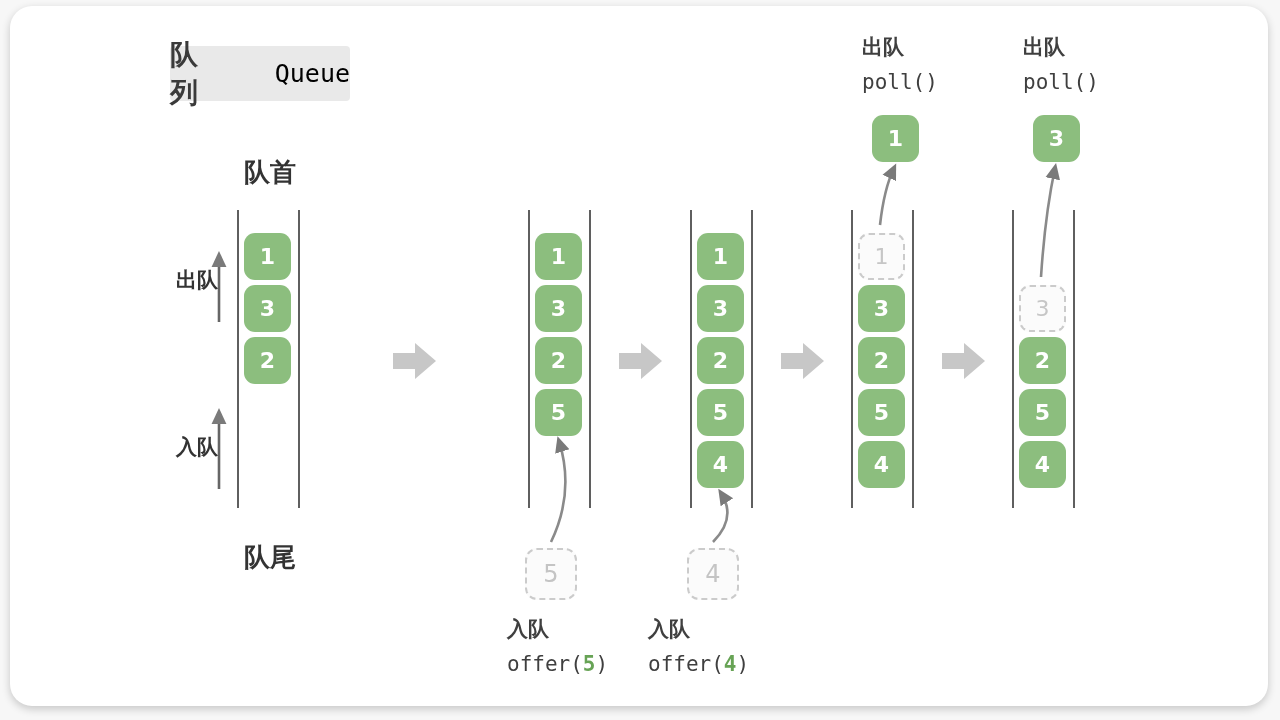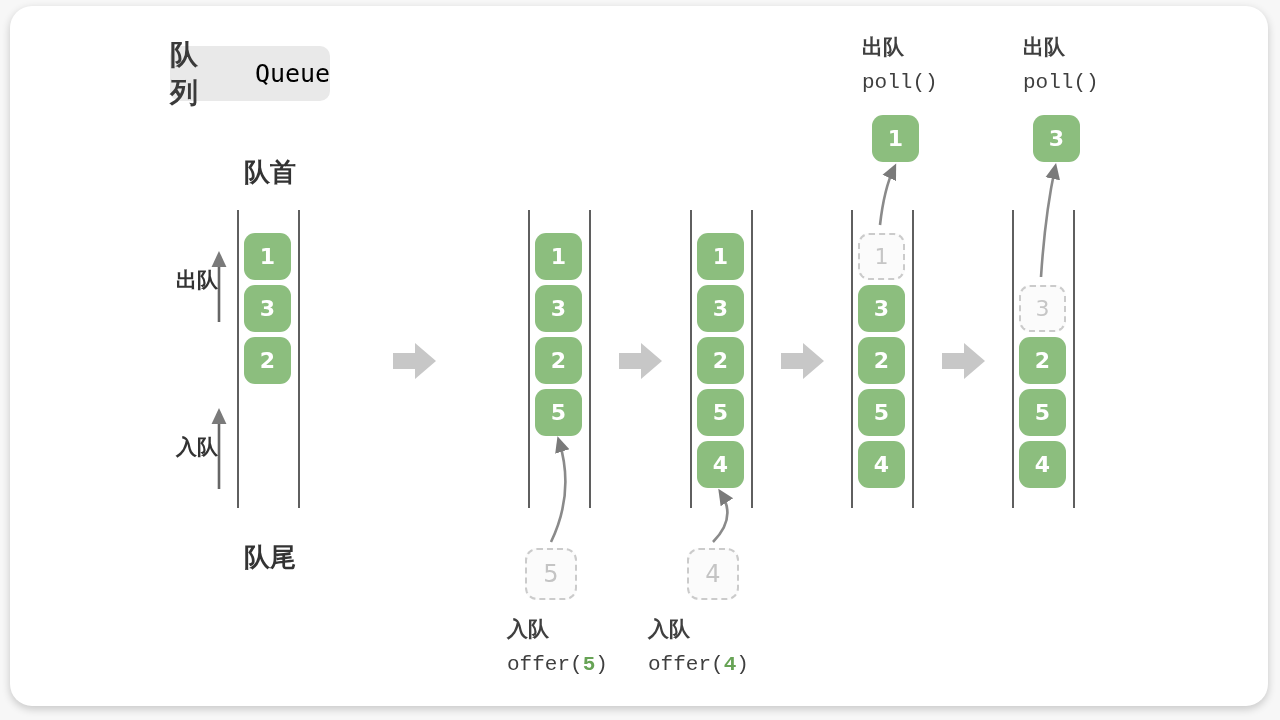--- a/index.html
+++ b/index.html
@@ -12,22 +12,22 @@
   .card{
     position:absolute;left:10px;top:6px;width:1258px;height:700px;
     background:#ffffff;border-radius:22px;
     box-shadow:0 3px 9px rgba(0,0,0,0.20);
   }
   #arrows-svg{position:absolute;left:0;top:0;pointer-events:none;}
   #stage{position:absolute;inset:0;}
   .mono{font-family:"DejaVu Sans Mono","Liberation Mono",monospace;}
 
   .title-badge{
-    position:absolute;left:170px;top:46px;width:160px;height:55px;
-    background:var(--badge,#e9e9e9);border-radius:10px;
+    position:absolute;left:170px;top:46px;width:180px;height:55px;
+    background:var(--badge,#e9e9e9);border-radius:4px;
     display:flex;align-items:center;justify-content:center;gap:12px;
   }
   .t-zh{font-weight:bold;font-size:28px;color:#3a3a3a;letter-spacing:1px;}
   .t-en{font-size:25px;color:#000000;margin-left:44px;}
 
   .side-label{position:absolute;font-weight:bold;font-size:26px;color:#333;}
   .front{left:244px;top:155px;}
   .rear{left:244px;top:540px;}
   .deq{left:176px;top:266px;font-size:21px;}
   .enq{left:176px;top:433px;font-size:21px;}
@@ -45,21 +45,21 @@
     color:var(--dasht,#c6c6c6);font-weight:normal;
   }
   .pending{
     position:absolute;width:52px;height:52px;border-radius:12px;
     background:#fbfbfb;border:2px dashed var(--dashb,#cbcbcb);
     color:#c4c4c4;font-size:24px;box-sizing:border-box;
     display:flex;align-items:center;justify-content:center;
   }
   .op-label{position:absolute;color:var(--dark,#3f3f3f);font-size:21px;line-height:35px;white-space:nowrap;}
   .op-label .zh{font-weight:600;}
-  .op-label .code{font-size:21px;font-family:Liberation Mono, monospace;}
+  .op-label .code{font-size:21px;}
   .op-label .arg{color:var(--arg,#67a355);font-weight:bold;}
 
   .watermark{position:absolute;right:42px;top:674px;font-size:16px;color:#c9c9c9;letter-spacing:2px;}
 </style>
 </head>
 <body>
 
 <div class="canvas">
   <div class="card"></div>
 

